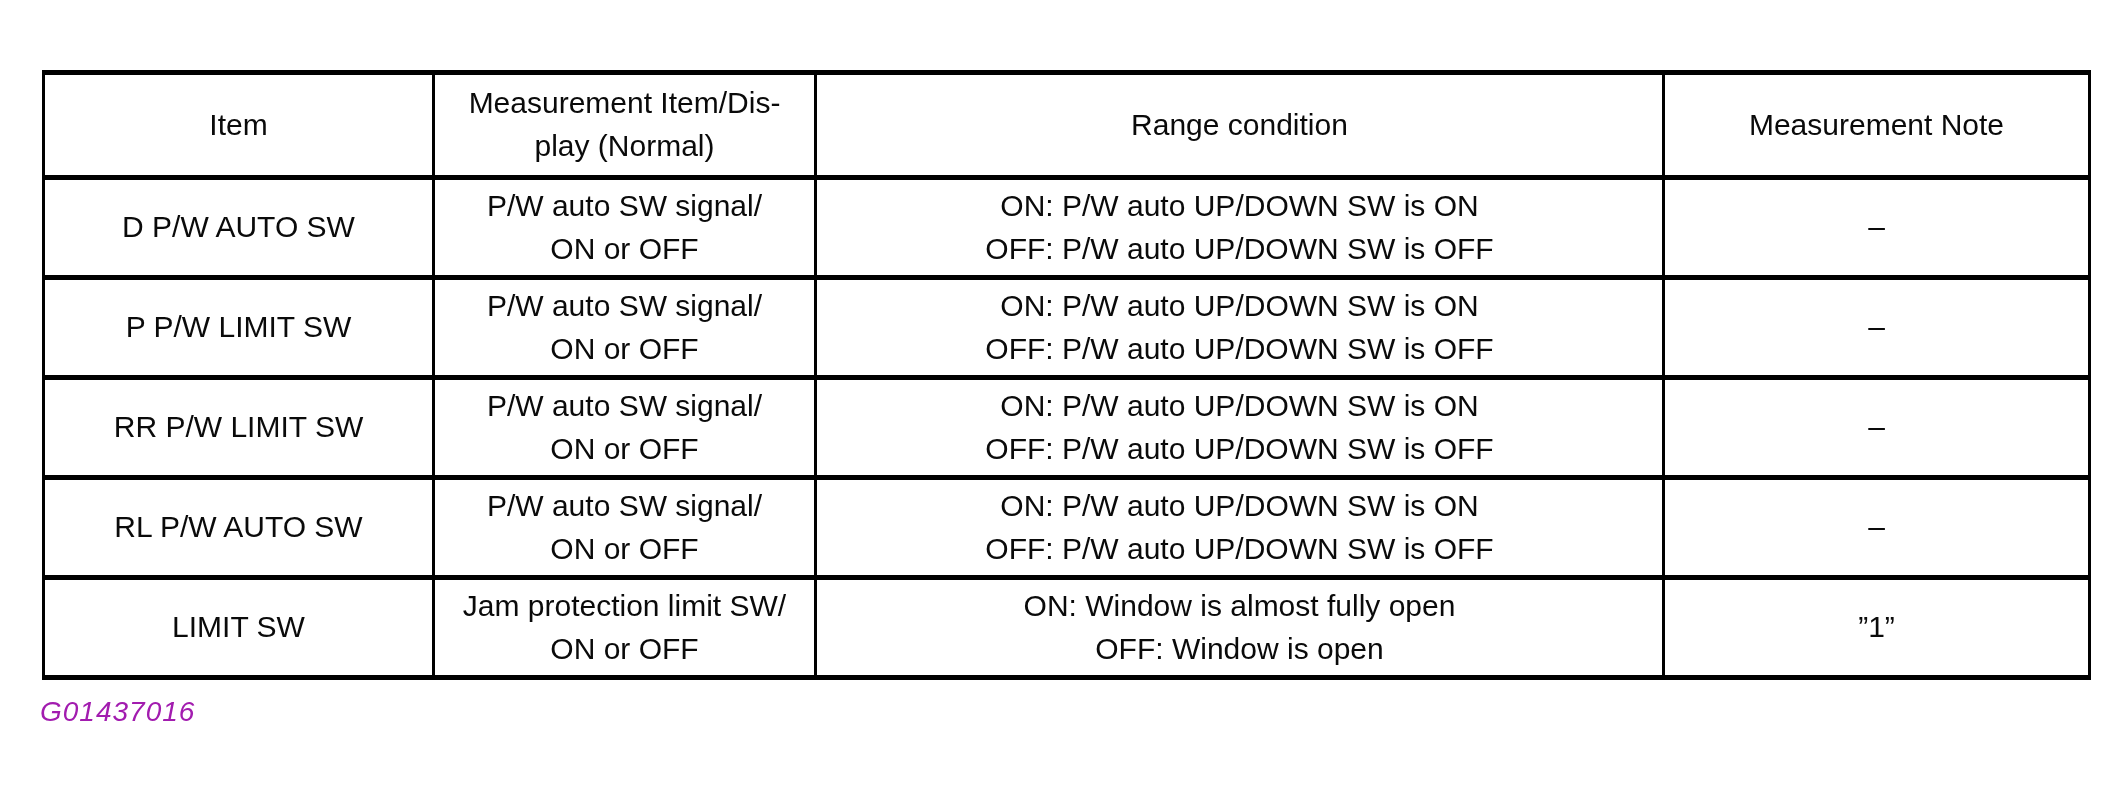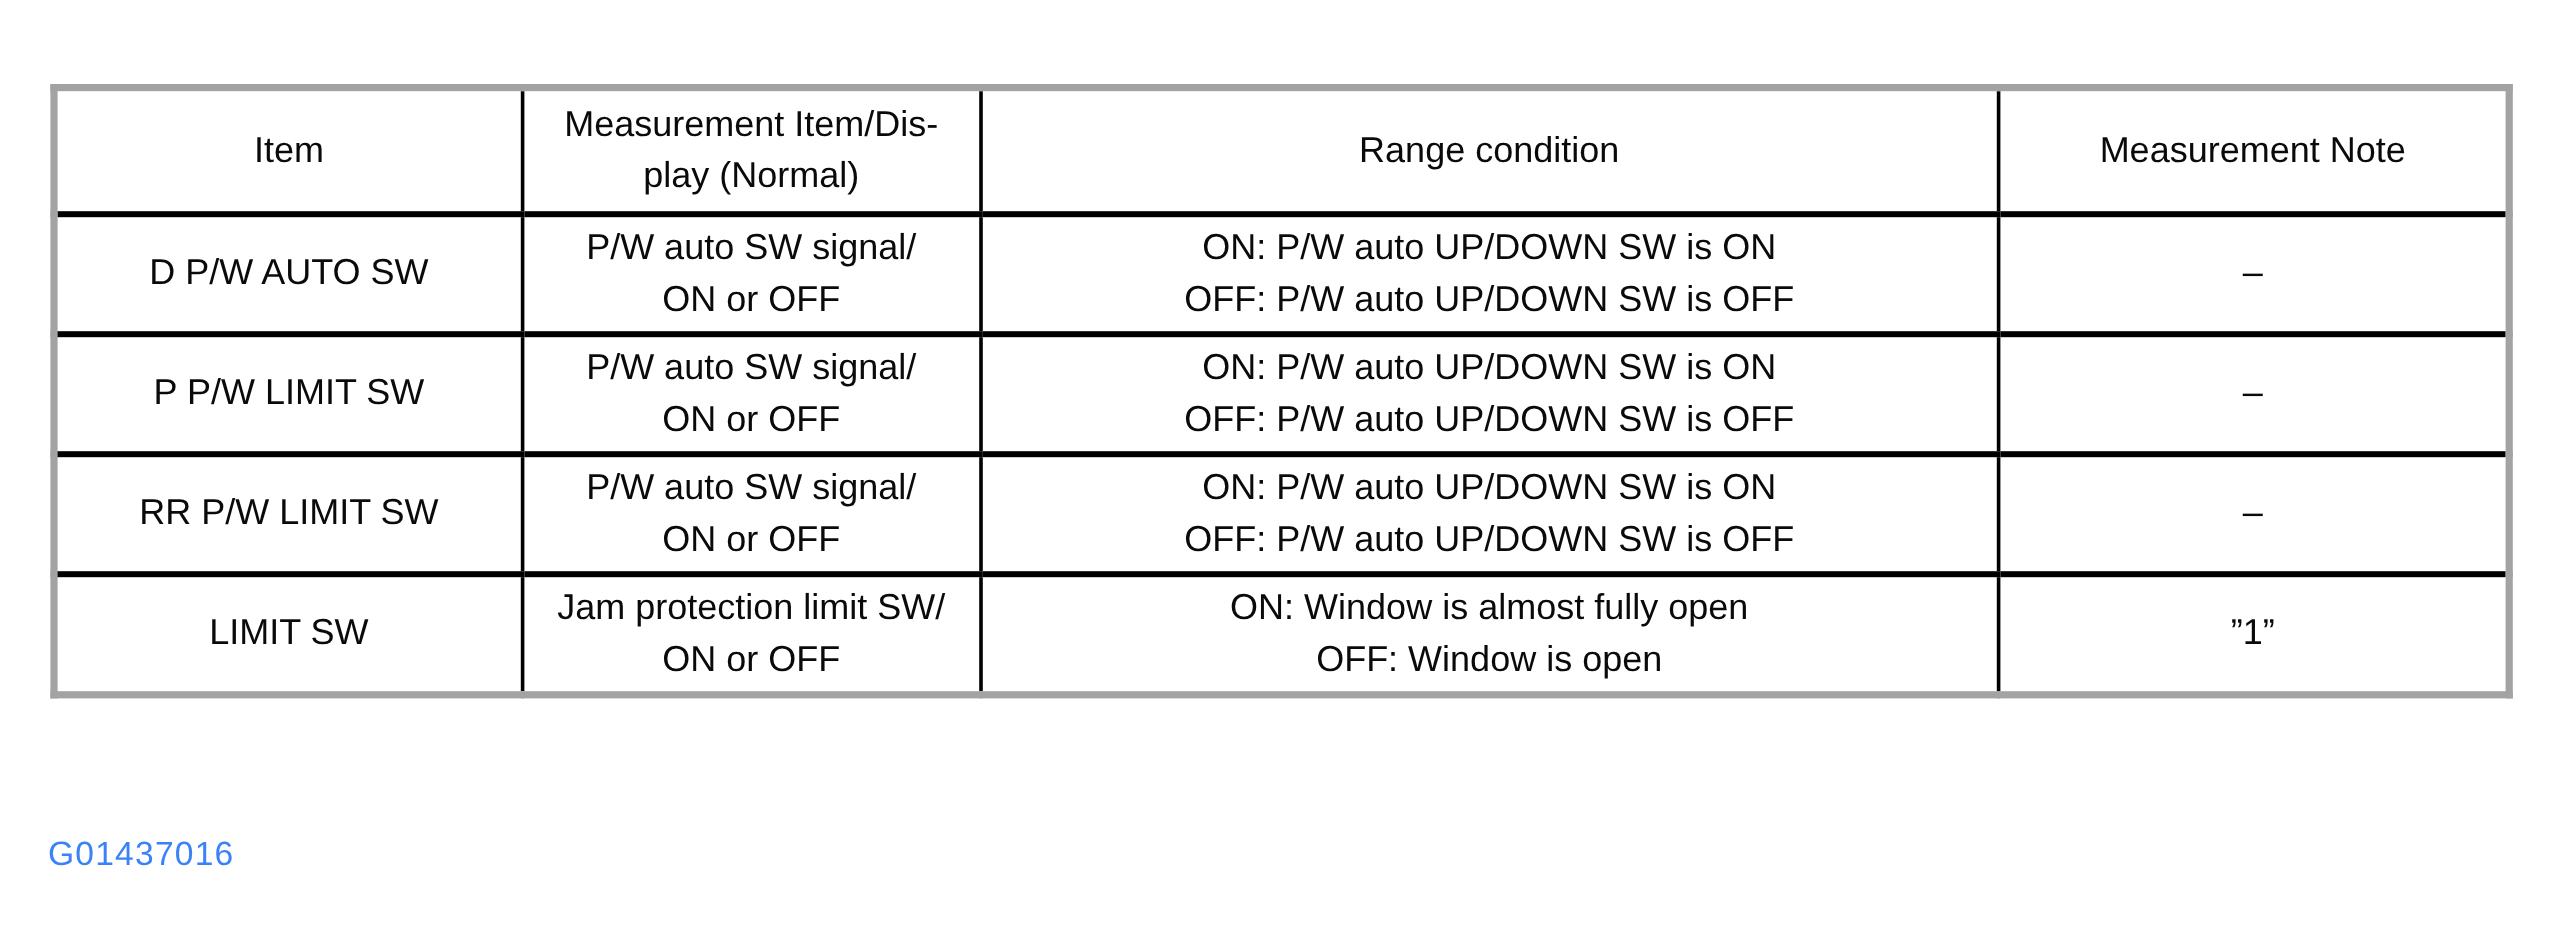--- a/index.html
+++ b/index.html
@@ -17,21 +17,21 @@
   }
   .table-wrap {
     position: absolute;
     left: 42px;
     top: 70px;
   }
   table.diag {
     border-collapse: collapse;
     table-layout: fixed;
     width: 2046px;
-    border: 6px solid #a3a3a3;
+    border: 2px solid #a3a3a3;
     background: #ffffff;
   }
   table.diag th,
   table.diag td {
     border: 3px solid #000;
     border-top-width: 5px;
     border-bottom-width: 5px;
     text-align: center;
     vertical-align: middle;
     font-size: 30px;
@@ -51,21 +51,22 @@
   col.c-meas { width: 382px; }
   col.c-cond { width: 848px; }
   col.c-note { width: 426px; }
   .figure-code {
     position: absolute;
     left: 40px;
     top: 696px;
     font-size: 28px;
     font-weight: 400;
     letter-spacing: 1px;
-    color: #3b82f6;
+    color: #a21caf;
+    font-style: italic;
   }
 </style>
 </head>
 <body>
 
 <div class="table-wrap">
   <table class="diag">
     <colgroup>
       <col class="c-item">
       <col class="c-meas">
@@ -100,20 +101,28 @@
       </tr>
       <tr>
         <td>RR P/W LIMIT SW</td>
         <td>P/W auto SW signal/
 ON or OFF</td>
         <td>ON: P/W auto UP/DOWN SW is ON
 OFF: P/W auto UP/DOWN SW is OFF</td>
         <td>–</td>
       </tr>
       <tr>
+        <td>RL P/W AUTO SW</td>
+        <td>P/W auto SW signal/
+ON or OFF</td>
+        <td>ON: P/W auto UP/DOWN SW is ON
+OFF: P/W auto UP/DOWN SW is OFF</td>
+        <td>–</td>
+      </tr>
+      <tr>
         <td>LIMIT SW</td>
         <td>Jam protection limit SW/
 ON or OFF</td>
         <td>ON: Window is almost fully open
 OFF: Window is open</td>
         <td>”1”</td>
       </tr>
     </tbody>
   </table>
 </div>

